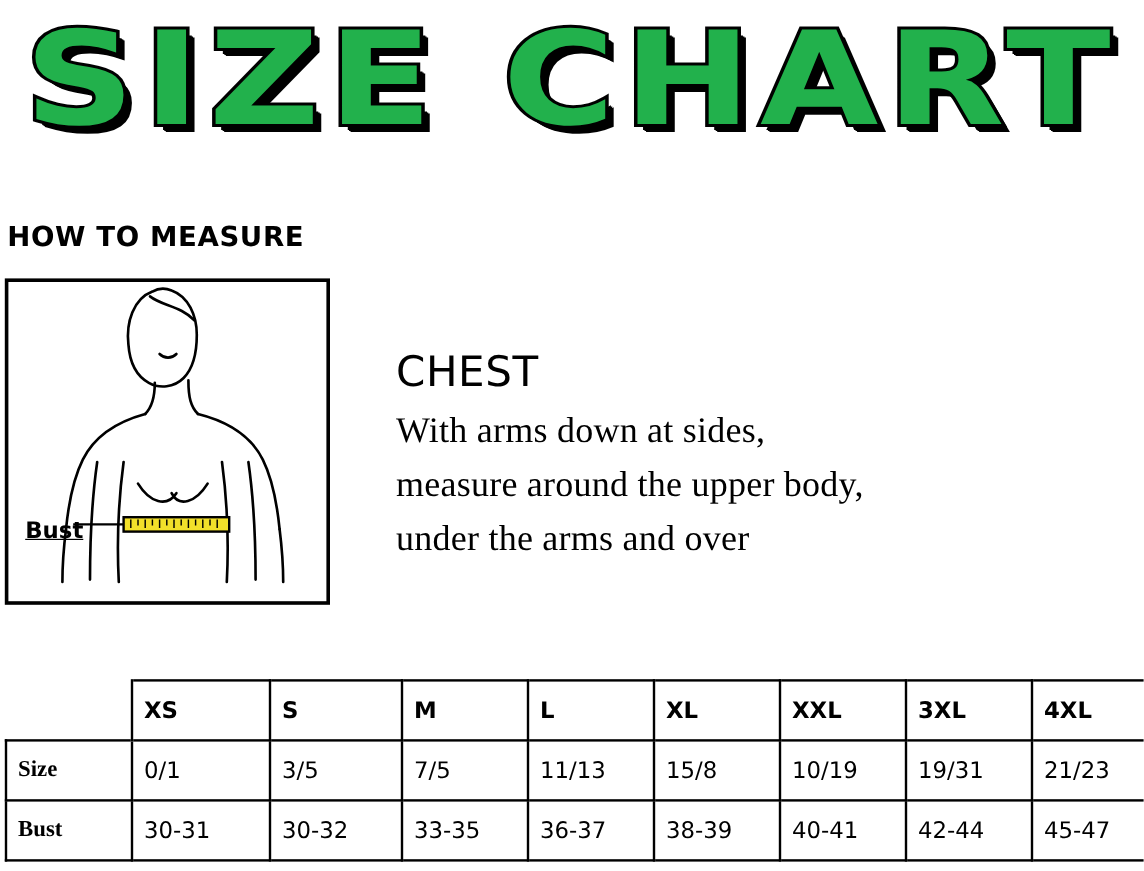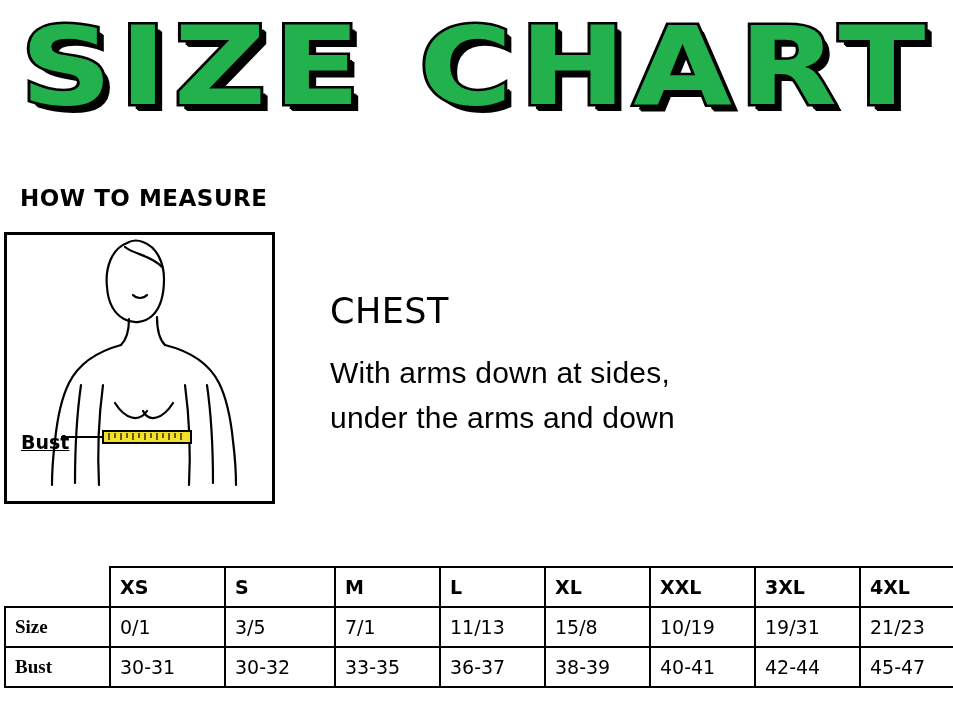--- a/index.html
+++ b/index.html
@@ -43,21 +43,21 @@
       5px 6px 0 #000000,
       4px 5px 0 #000000;
     transform: scaleX(1.18);
     transform-origin: center center;
     white-space: nowrap;
   }
 
   
   .how-to {
     position: absolute;
-    left: 20px;
+    left: 6px;
     top: 185px;
     font-family: "DejaVu Sans", sans-serif;
     font-weight: bold;
     font-size: 23px;
     letter-spacing: 0.5px;
   }
 
   
   .figure-box {
     position: absolute;
@@ -92,40 +92,40 @@
     top: 288px;
     width: 600px;
   }
   .chest-title {
     font-family: "DejaVu Sans", sans-serif;
     font-size: 35px;
     line-height: 46px;
     letter-spacing: 0.5px;
   }
   .chest-desc {
-    font-family: Liberation Sans, sans-serif;
+    font-family: Liberation Serif, serif;
     font-size: 30px;
     line-height: 45px;
     letter-spacing: 0.2px;
-    margin-top: 16px;
+    margin-top: 2px;
   }
   .chest-desc div { white-space: nowrap; }
 
   
   .size-table {
     position: absolute;
     left: 4px;
     top: 566px;
     border-collapse: collapse;
     table-layout: fixed;
     width: 945px;
   }
   .size-table td {
     border: 2px solid #000000;
-    height: 40px;
+    height: 50px;
     padding: 0 0 0 9px;
     font-family: "DejaVu Sans", sans-serif;
     font-size: 19px;
     vertical-align: middle;
     box-sizing: border-box;
   }
   .size-table td.rowlabel {
     font-weight: bold;
     width: 105px;
     font-family: Liberation Serif, serif;
@@ -198,21 +198,22 @@
       <line x1="54" y1="202" x2="96" y2="202" stroke="#000000" stroke-width="2"></line>
     </g>
   </svg>
   <div class="bust-label">Bust</div>
 </div>
 
 <div class="chest-block">
   <div class="chest-title">CHEST</div>
   <div class="chest-desc">
     <div>With arms down at sides,</div>
-    <div>under the arms and down</div>
+    <div>measure around the upper body,</div>
+    <div>under the arms and over</div>
   </div>
 </div>
 
 <table class="size-table">
   <colgroup>
     <col style="width:105px">
     <col style="width:115px">
     <col style="width:110px">
     <col style="width:105px">
     <col style="width:105px">
@@ -230,21 +231,21 @@
       <td>L</td>
       <td>XL</td>
       <td>XXL</td>
       <td>3XL</td>
       <td>4XL</td>
     </tr>
     <tr>
       <td class="rowlabel">Size</td>
       <td>0/1</td>
       <td>3/5</td>
-      <td>7/1</td>
+      <td>7/5</td>
       <td>11/13</td>
       <td>15/8</td>
       <td>10/19</td>
       <td>19/31</td>
       <td>21/23</td>
     </tr>
     <tr>
       <td class="rowlabel">Bust</td>
       <td>30-31</td>
       <td>30-32</td>

